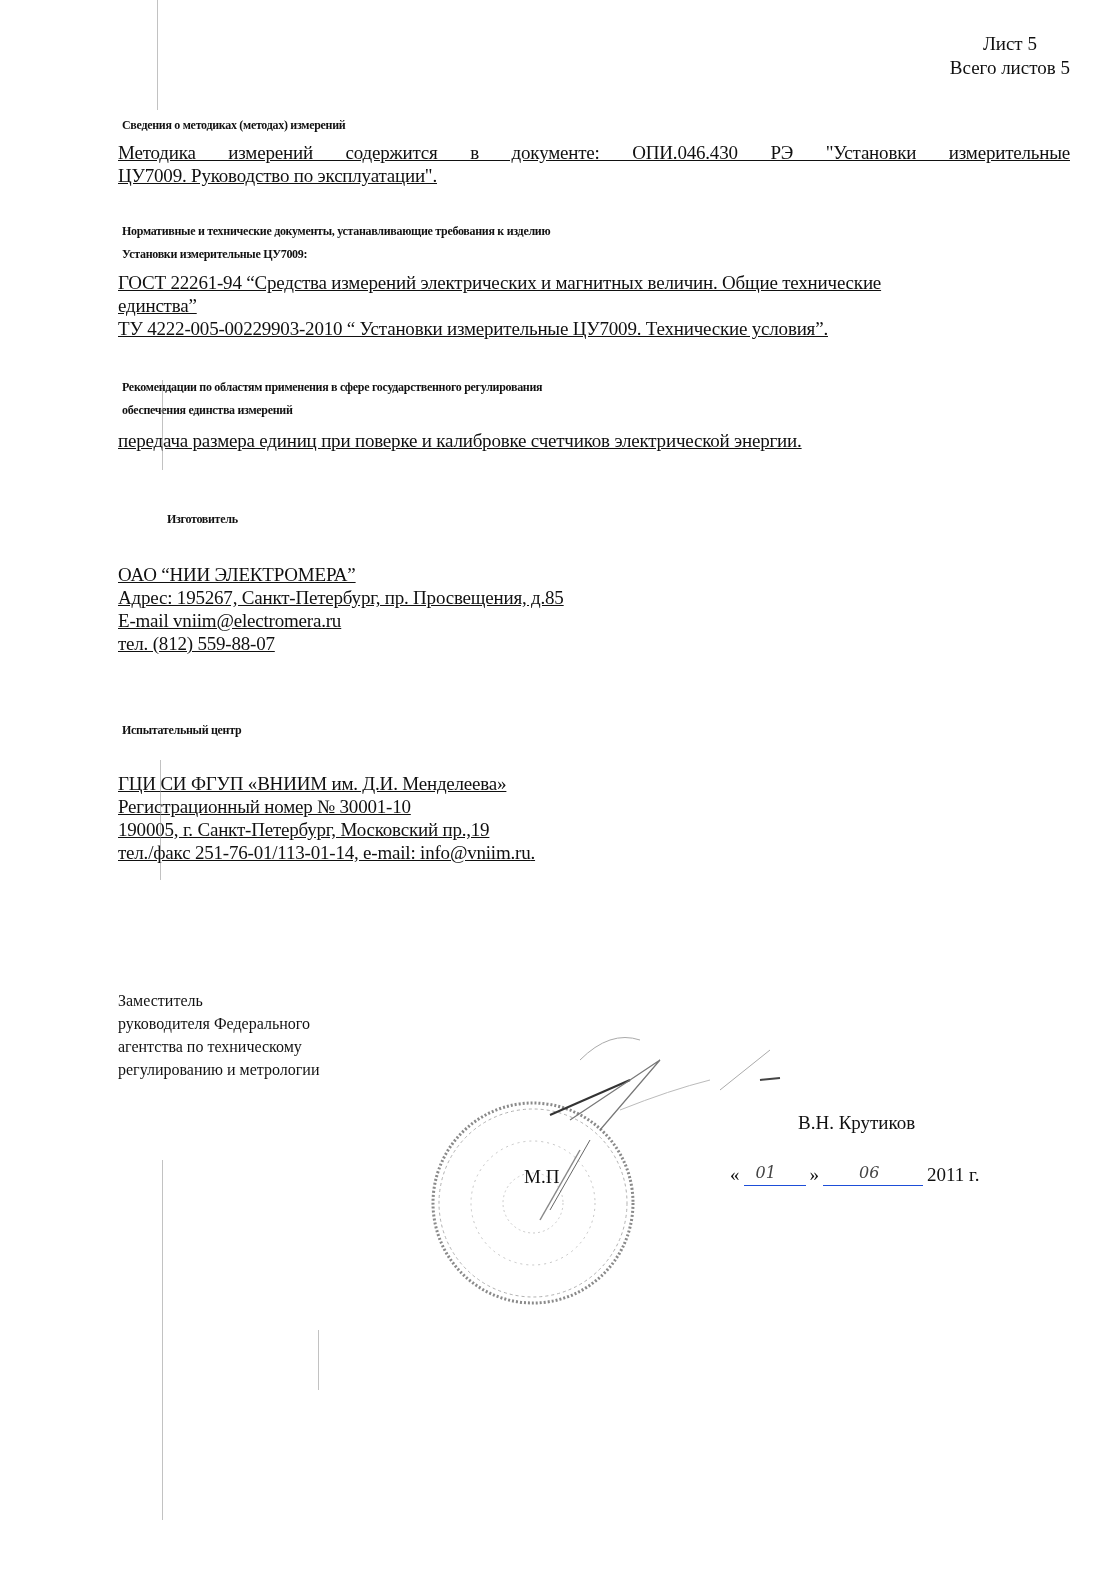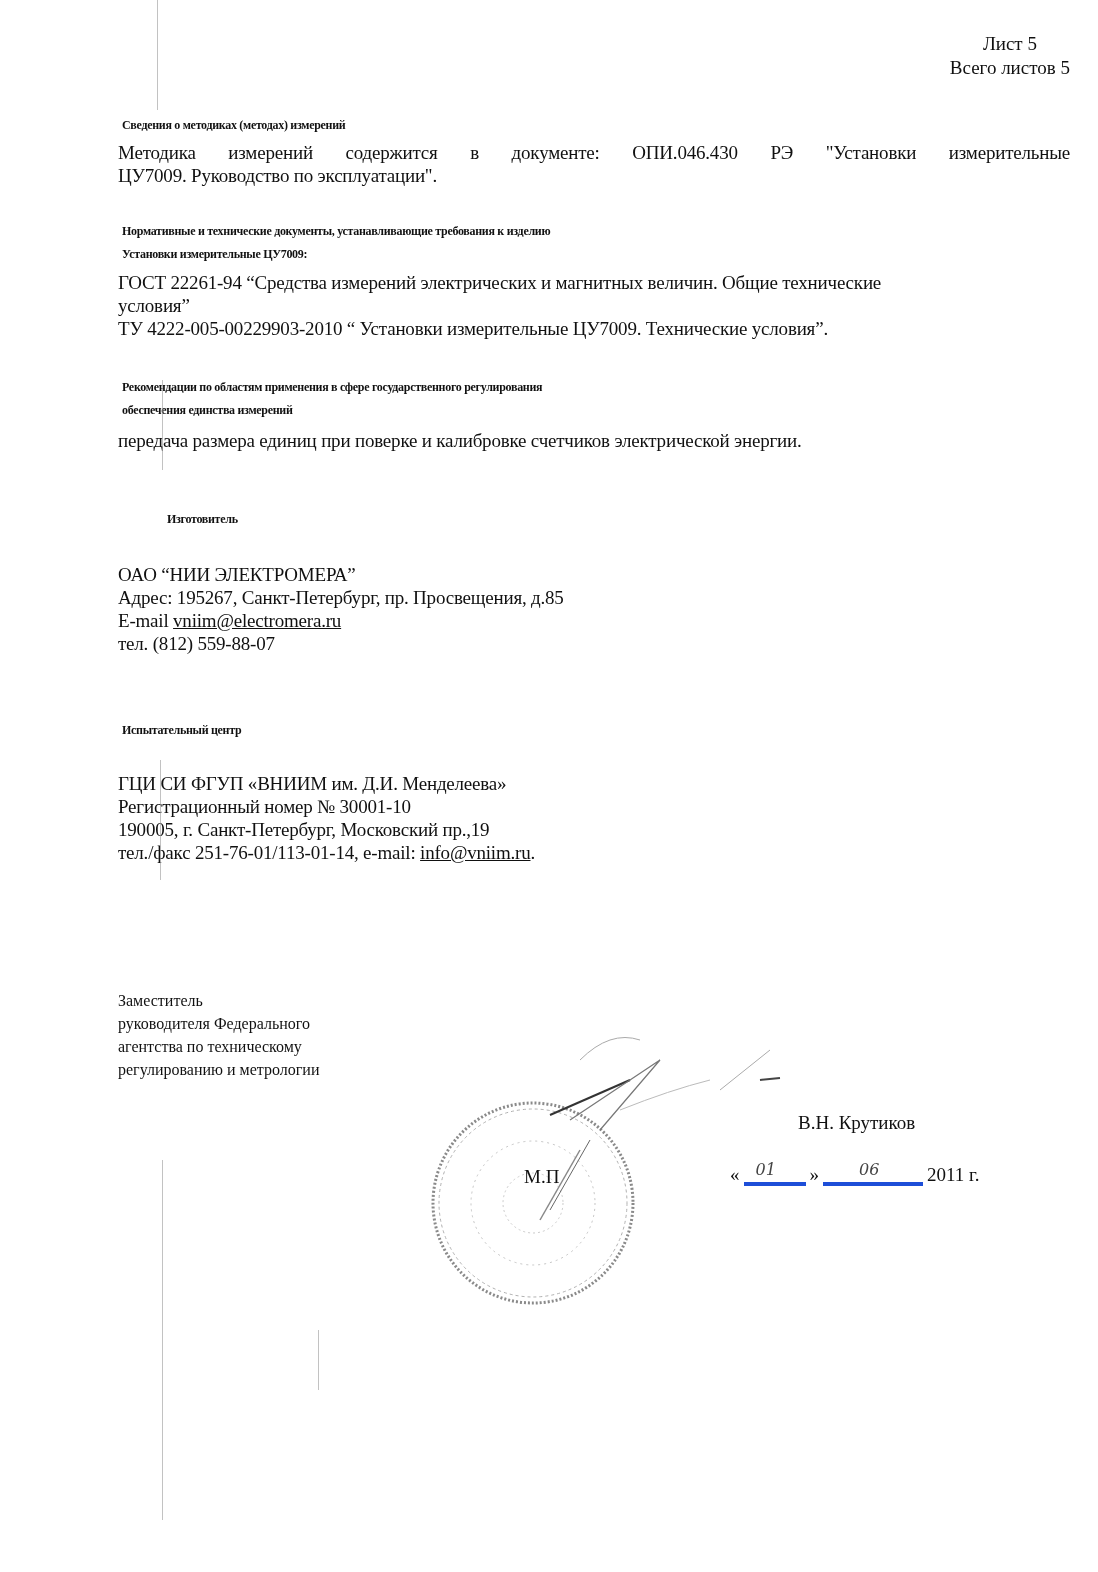--- a/index.html
+++ b/index.html
@@ -4,33 +4,33 @@
 <style>
   html, body { margin: 0; padding: 0; background: #ffffff; }
   body {
     width: 1098px; height: 1572px; position: relative; overflow: hidden;
     font-family: "Liberation Serif", "DejaVu Serif", serif;
     color: #111111;
   }
   .abs { position: absolute; }
   .hdr { right: 28px; text-align: center; font-size: 19px; line-height: 24px; }
   .sect-title { left: 122px; font-weight: bold; font-size: 12px; line-height: 23px; letter-spacing: -0.3px; }
-  .body-text { left: 118px; font-size: 19px; line-height: 23px; letter-spacing: -0.2px; }
+  .body-text { left: 118px; font-size: 19px; line-height: 23px; letter-spacing: -0.2px; text-decoration: underline; }
   .just { width: 952px; text-align: justify; text-align-last: justify; }
   .line { white-space: nowrap; }
   .link { text-decoration: underline; }
   .plain { font-size: 19px; line-height: 23px; }
   .sign-block { left: 118px; top: 989px; font-size: 16px; line-height: 23px; }
   .stamp {
     left: 428px; top: 1098px; width: 210px; height: 210px;
   }
   .mp { left: 524px; top: 1166px; font-size: 19px; }
   .signer { left: 798px; top: 1112px; font-size: 19px; }
   .date-line { left: 730px; top: 1164px; font-size: 19px; display: flex; align-items: flex-end; gap: 4px; }
-  .blank { display: inline-block; border-bottom: 4px solid #1d4ed8; height: 18px; position: relative; }
+  .blank { display: inline-block; border-bottom: 1px solid #1d4ed8; height: 18px; position: relative; }
   .hand { font-family: "DejaVu Serif", serif; font-style: italic; color: #444; font-size: 16px; position: absolute; top: -4px; left: 12px; }
   .scratch { position: absolute; width: 1px; background: #999; opacity: 0.6; }
 </style>
 </head>
 <body>
 
 <div class="abs hdr" style="top:32px;">
   <div>Лист 5</div>
   <div>Всего листов 5</div>
 </div>
@@ -40,21 +40,21 @@
   <div class="just">Методика измерений содержится в документе: ОПИ.046.430 РЭ "Установки измерительные</div>
   <div class="line">ЦУ7009. Руководство по эксплуатации".</div>
 </div>
 
 <div class="abs sect-title" style="top:220px;">
   <div>Нормативные и технические документы, устанавливающие требования к изделию</div>
   <div>Установки измерительные ЦУ7009:</div>
 </div>
 <div class="abs body-text" style="top:271px;">
   <div class="line">ГОСТ 22261-94 “Средства измерений электрических и магнитных величин. Общие технические</div>
-  <div class="line">условия”</div>
+  <div class="line">единства”</div>
   <div class="line">ТУ 4222-005-00229903-2010 “ Установки измерительные ЦУ7009. Технические условия”.</div>
 </div>
 
 <div class="abs sect-title" style="top:376px;">
   <div>Рекомендации по областям применения в сфере государственного регулирования</div>
   <div>обеспечения единства измерений</div>
 </div>
 <div class="abs body-text" style="top:429px;">передача размера единиц при поверке и калибровке счетчиков электрической энергии.</div>
 
 <div class="abs sect-title" style="top:508px;margin-left:45px;">Изготовитель</div>

